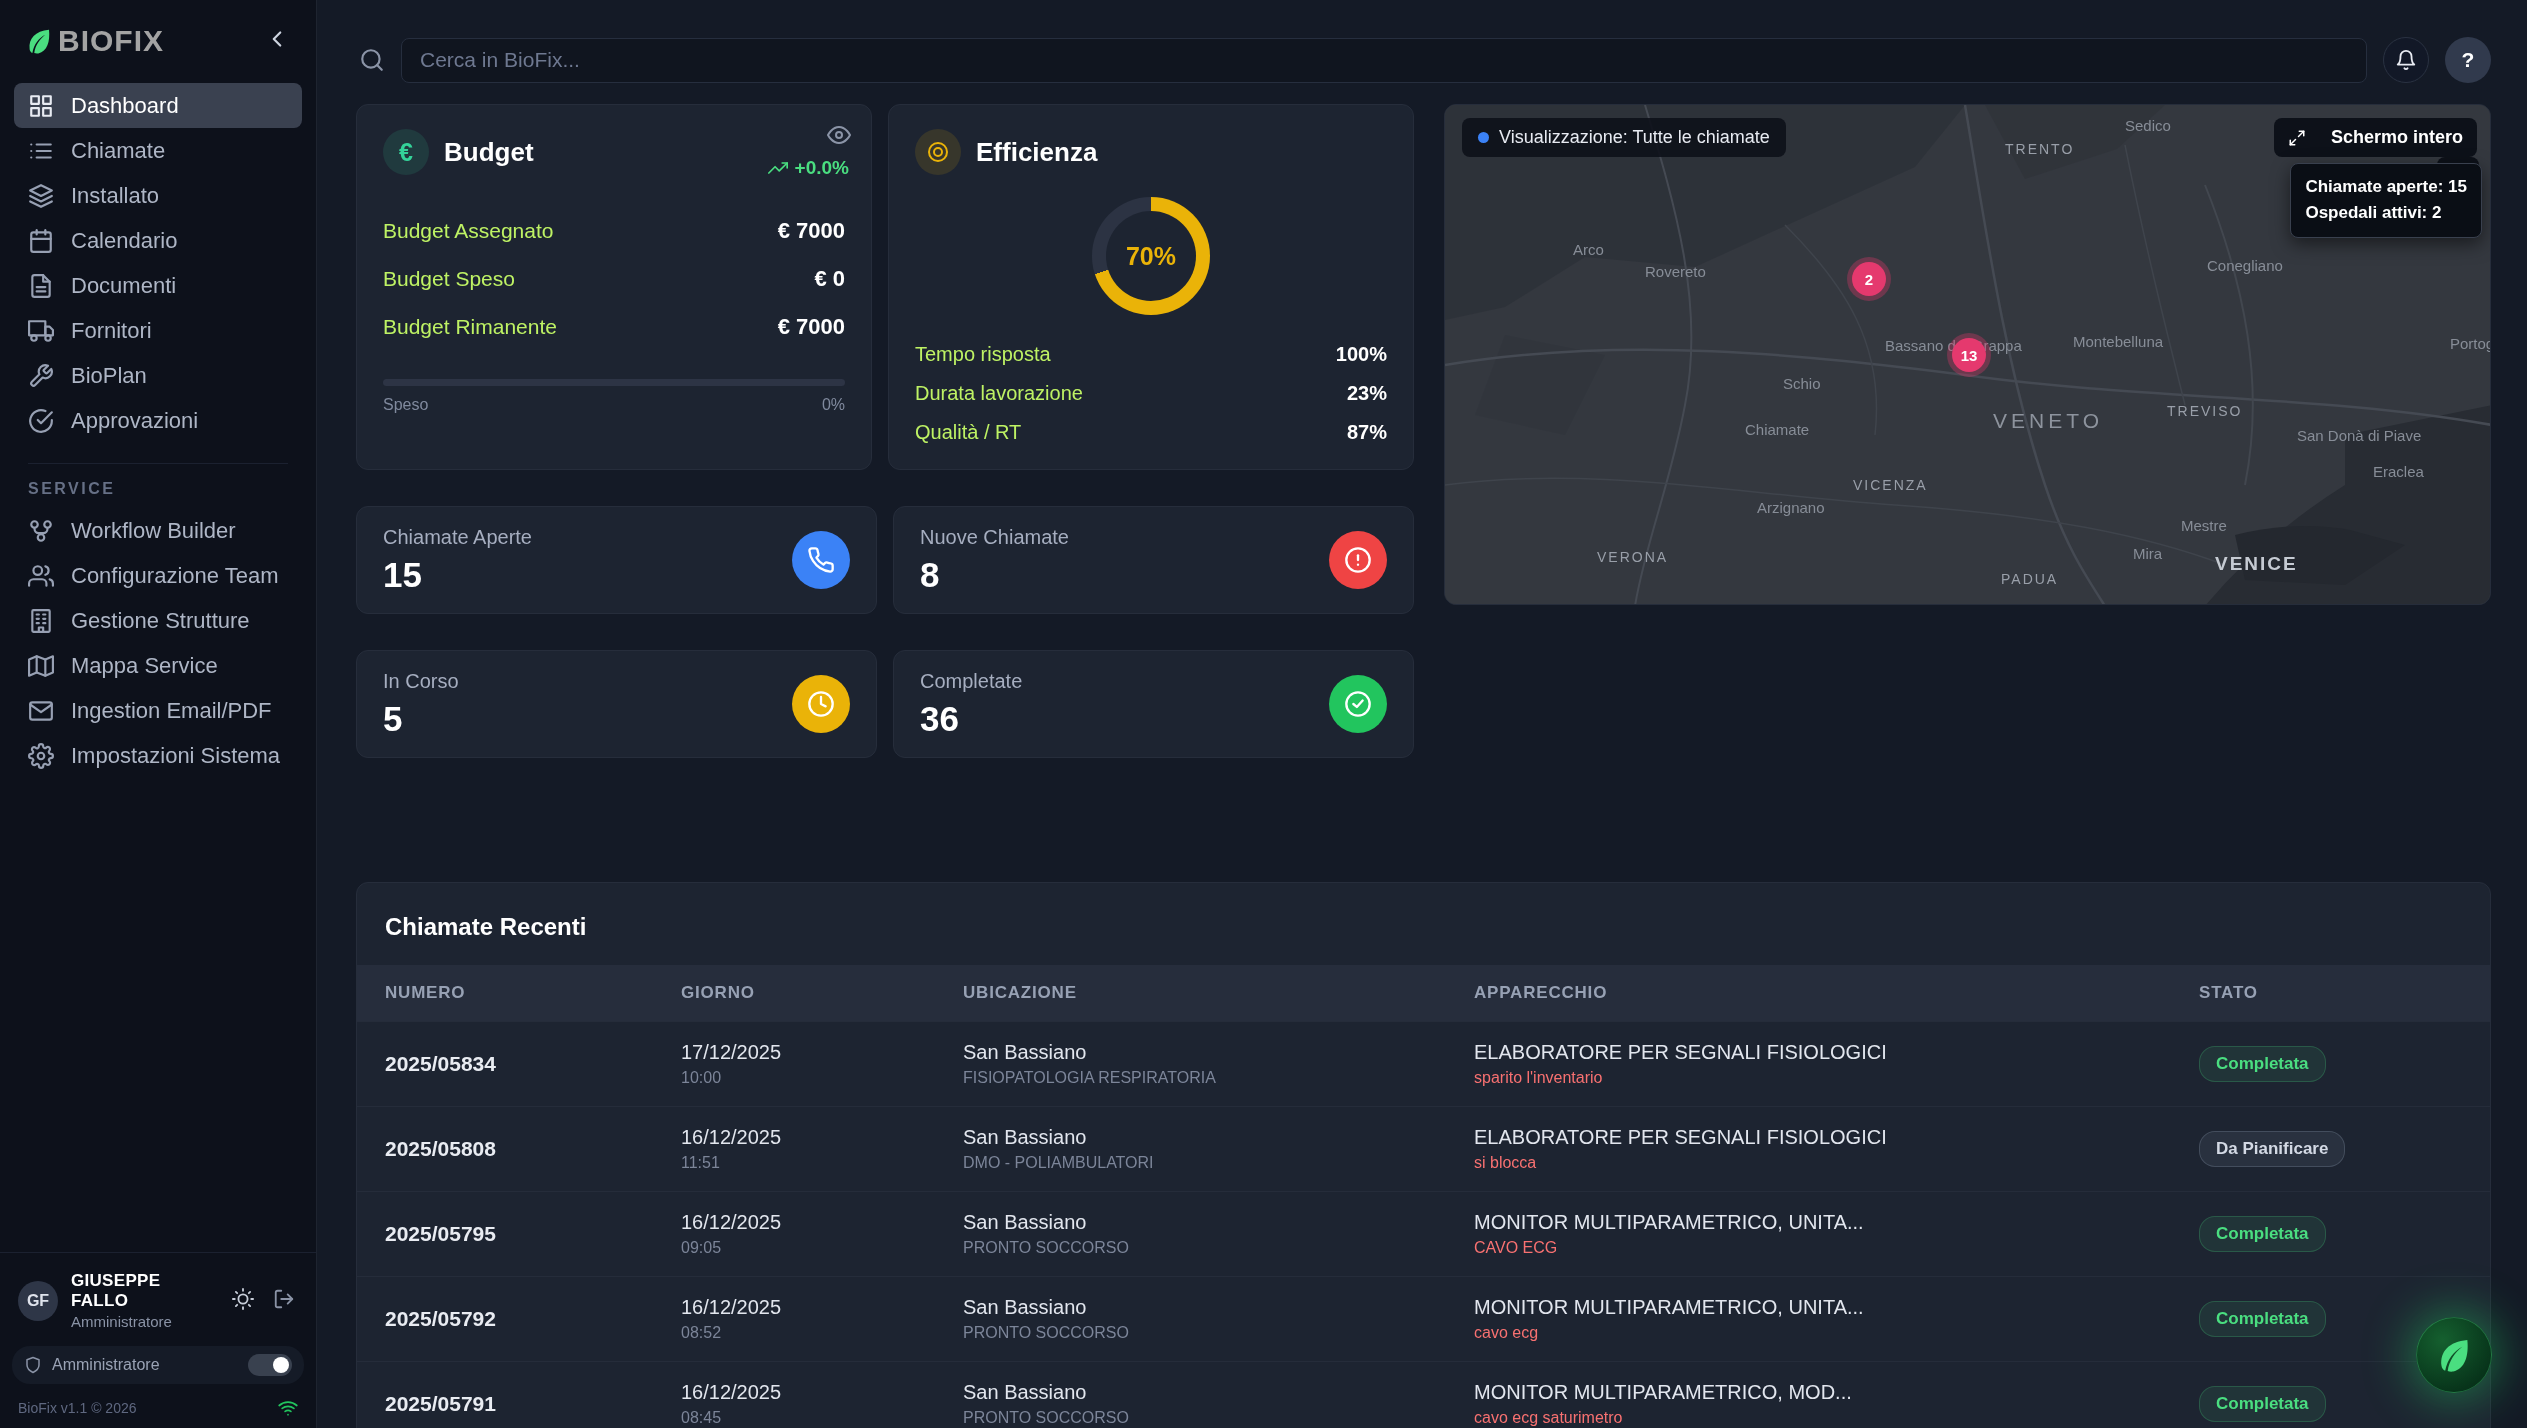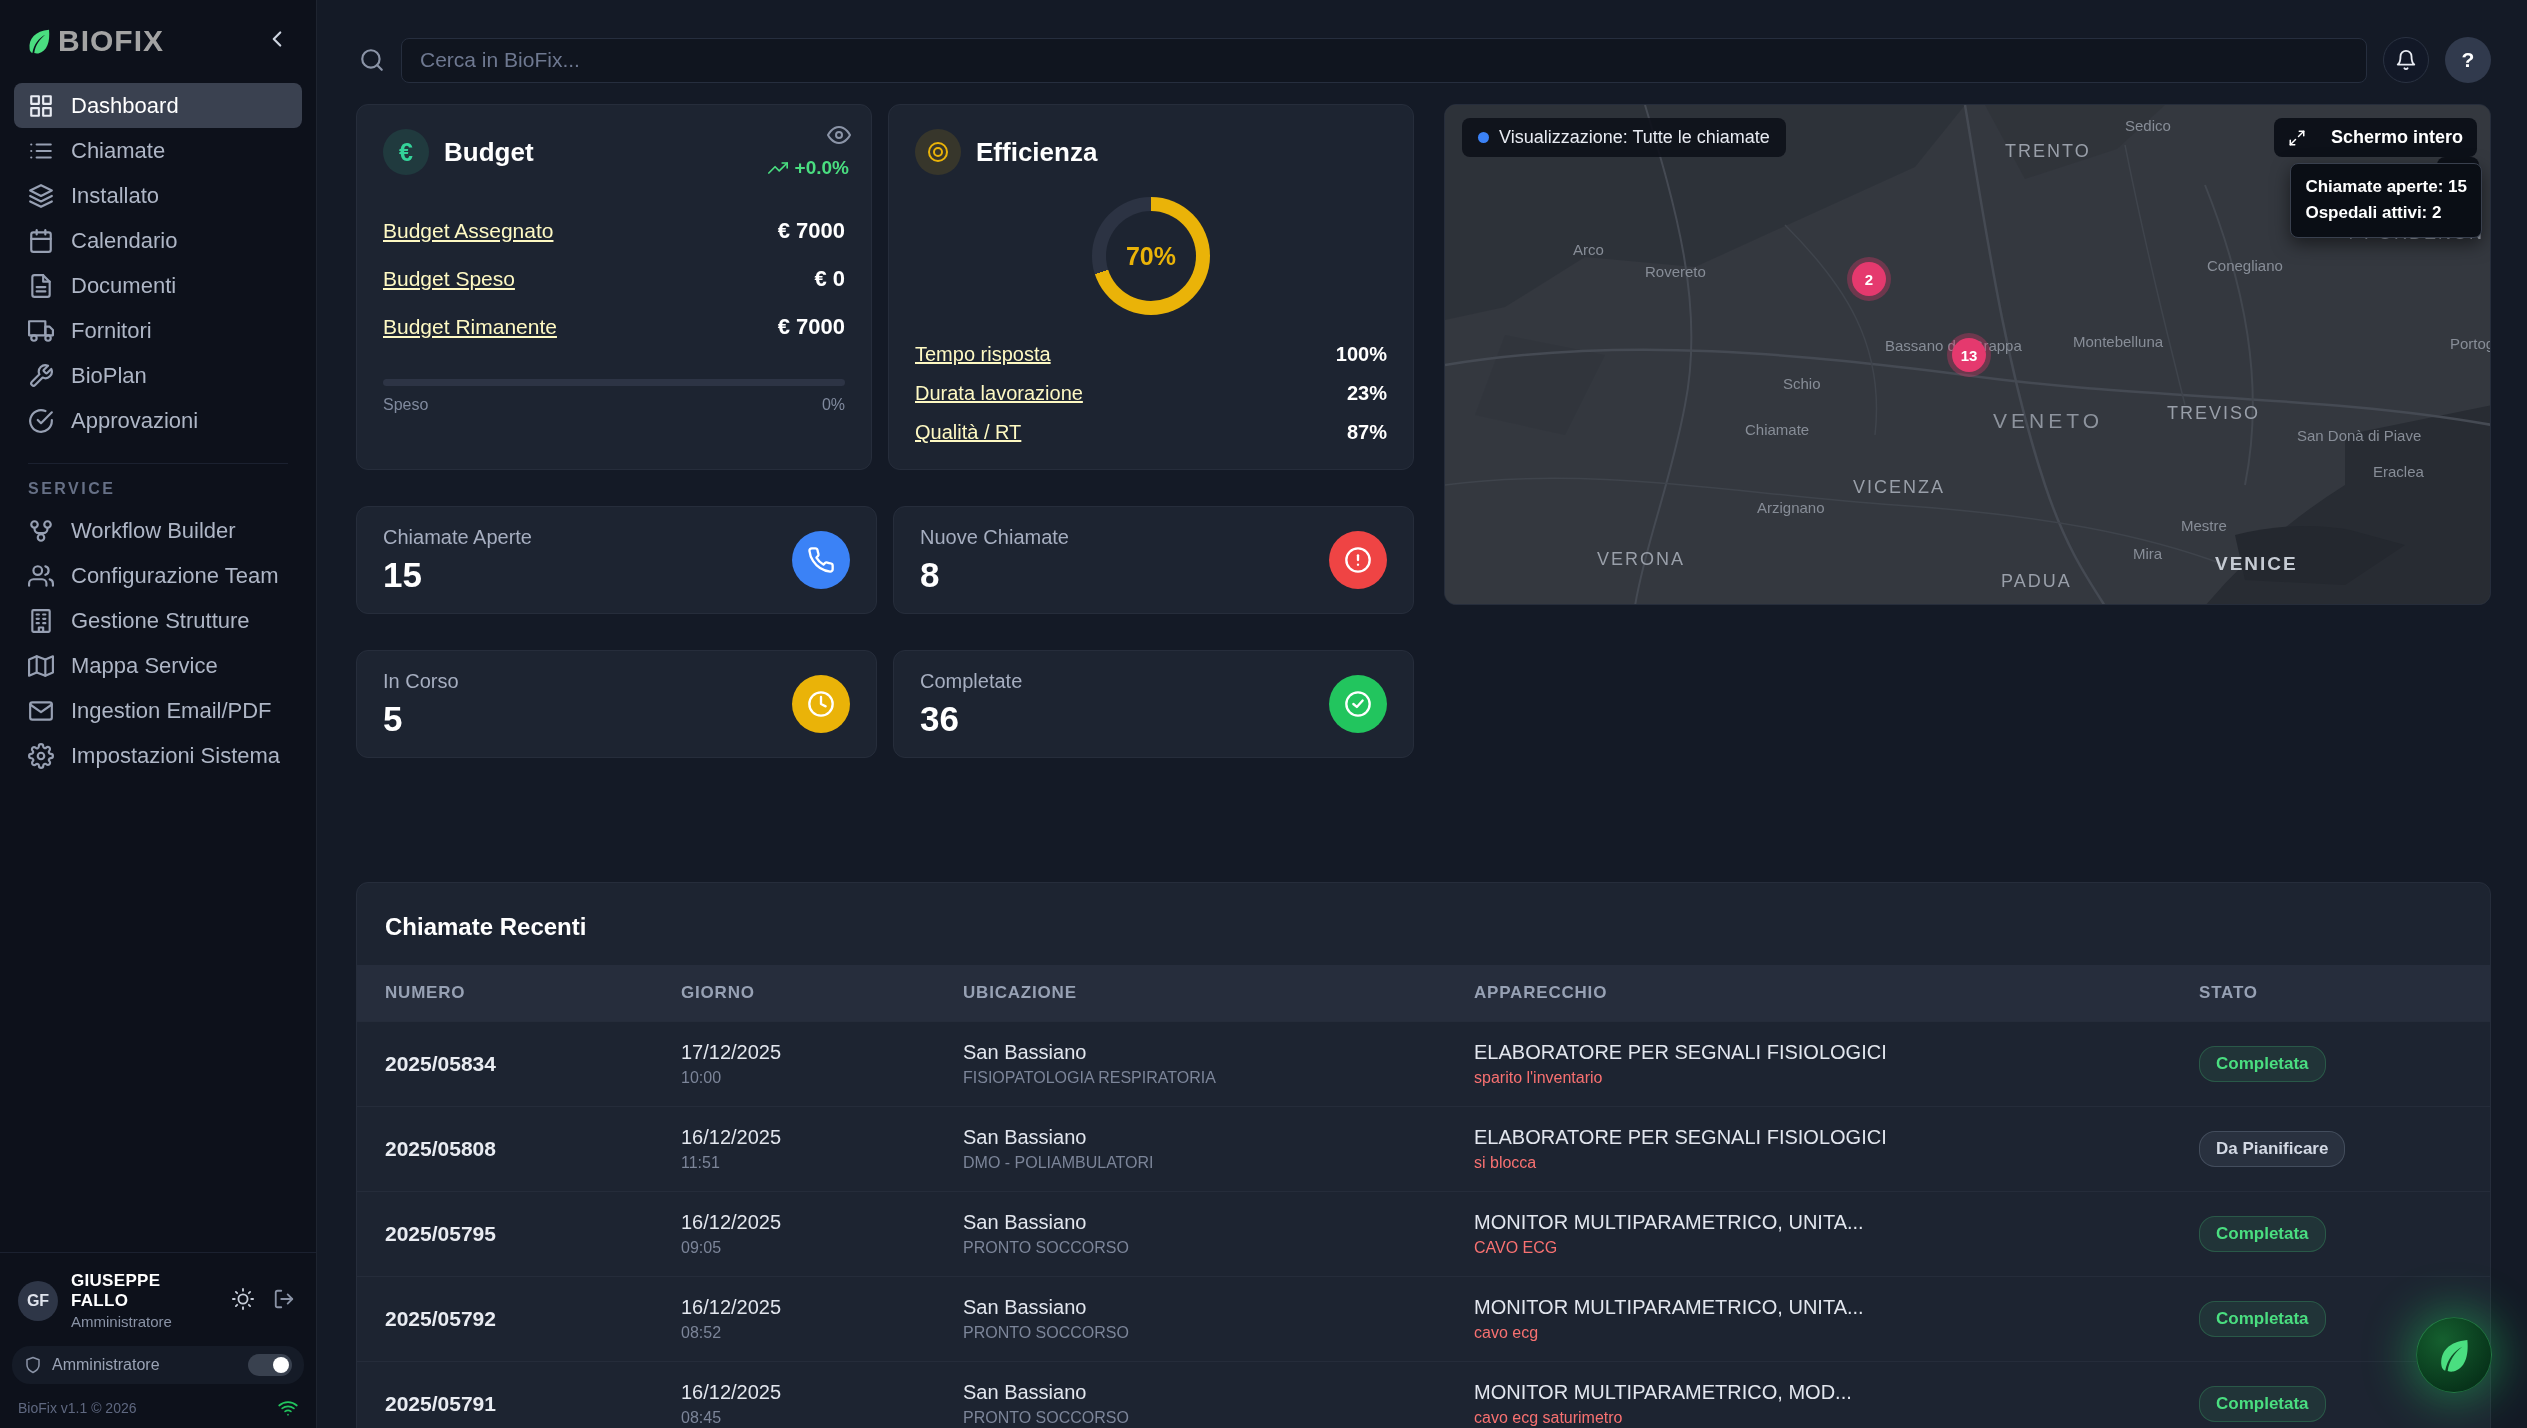--- a/index.html
+++ b/index.html
@@ -76,21 +76,21 @@
   .bubble-yellow { background:rgba(234,179,8,.13); color:#eab308; }
   .bubble-yellow svg { width:24px; height:24px; }
   .card-title { font-size:26px; font-weight:700; color:#fff; }
   .eye-btn { position:absolute; top:18px; right:20px; background:none; border:none; color:#8b94a7; cursor:pointer; }
   .eye-btn svg { width:24px; height:24px; }
   .trend { position:absolute; top:52px; right:22px; display:flex; align-items:center; gap:7px;
     color:#4ade80; font-size:19px; font-weight:600; }
   .trend svg { width:20px; height:20px; }
   .kv-rows { margin-top:32px; }
   .kv { display:flex; justify-content:space-between; align-items:center; padding:11px 0; }
-  .kv .k { font-size:21px; color:#fef9c3;text-decoration:underline; }
+  .kv .k { font-size:21px; color:#bef264; }
   .kv .v { font-size:22px; font-weight:700; color:#fff; }
   .progress-track { margin-top:28px; height:7px; border-radius:4px; background:#2d3445; overflow:hidden; }
   .progress-fill { height:100%; background:#34d399; border-radius:4px; width:0; }
   .progress-meta { display:flex; justify-content:space-between; margin-top:10px; font-size:16px; color:#808a9e; }
 
   .donut-wrap { display:flex; justify-content:center; margin-top:22px; }
   .donut { width:118px; height:118px; border-radius:50%; position:relative;
     background:conic-gradient(#eab308 252deg,#2c3343 0); }
   .donut::after { content:""; position:absolute; inset:14px; border-radius:50%; background:#1d2431; }
   .donut-text { position:absolute; inset:0; display:flex; align-items:center; justify-content:center;
@@ -107,21 +107,21 @@
   .stat-bubble { width:58px; height:58px; border-radius:50%; display:flex; align-items:center;
     justify-content:center; color:#fff; flex:none; }
   .stat-bubble svg { width:28px; height:28px; }
 
   
   .map-panel { position:relative; width:1047px; height:501px; flex:none; border-radius:12px;
     overflow:hidden; background:#34383f; border:1px solid #262d3b; }
   .map-panel > svg.bgmap { position:absolute; inset:0; }
   .mlabel { position:absolute; white-space:nowrap; }
   .mlabel.sm { font-size:15px; color:#878d97; }
-  .mlabel.lg { font-size:18px; color:#999fa9; letter-spacing:2px; font-weight:500; }
+  .mlabel.lg { font-size:14px; color:#999fa9; letter-spacing:2px; font-weight:500; }
   .mlabel.xl { font-size:21px; color:#8d939d; letter-spacing:4px; font-weight:500; }
   .mlabel.venice { font-size:19px; color:#c6cbd3; letter-spacing:2px; font-weight:600; }
   .mmarker { position:absolute; width:34px; height:34px; border-radius:50%; background:#e5396e;
     color:#fff; font-size:15px; font-weight:700; display:flex; align-items:center; justify-content:center;
     transform:translate(-50%,-50%); box-shadow:0 0 0 5px rgba(229,57,110,.32); cursor:pointer; z-index:2; }
   .map-legend { position:absolute; left:17px; top:13px; display:flex; align-items:center; gap:10px;
     background:rgba(13,17,26,.9); border-radius:8px; padding:9px 16px; font-size:18px; color:#e8ebf2; z-index:3; }
   .legend-dot { width:11px; height:11px; border-radius:50%; background:#3b82f6; flex:none; }
   .map-fullscreen { position:absolute; right:13px; top:13px; display:flex; align-items:center; gap:25px;
     background:#0d1119; border:none; border-radius:8px; padding:9px 14px; font-size:18px; font-weight:700;

